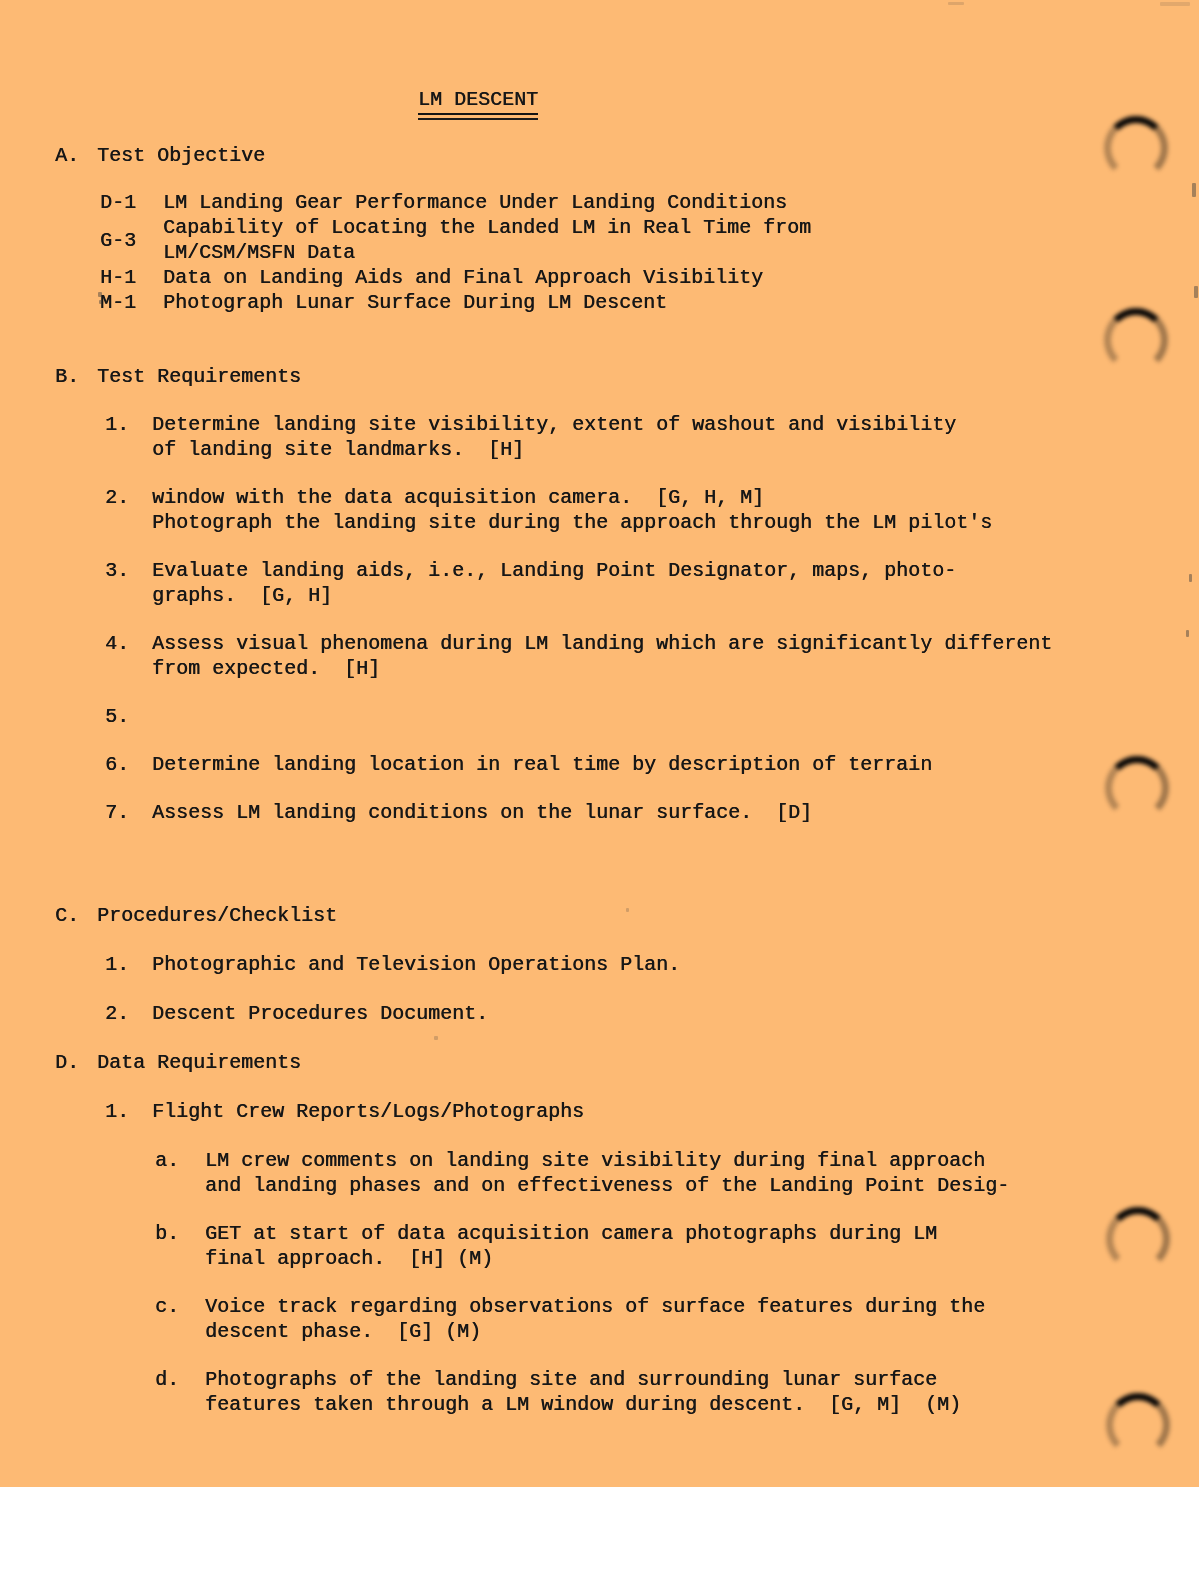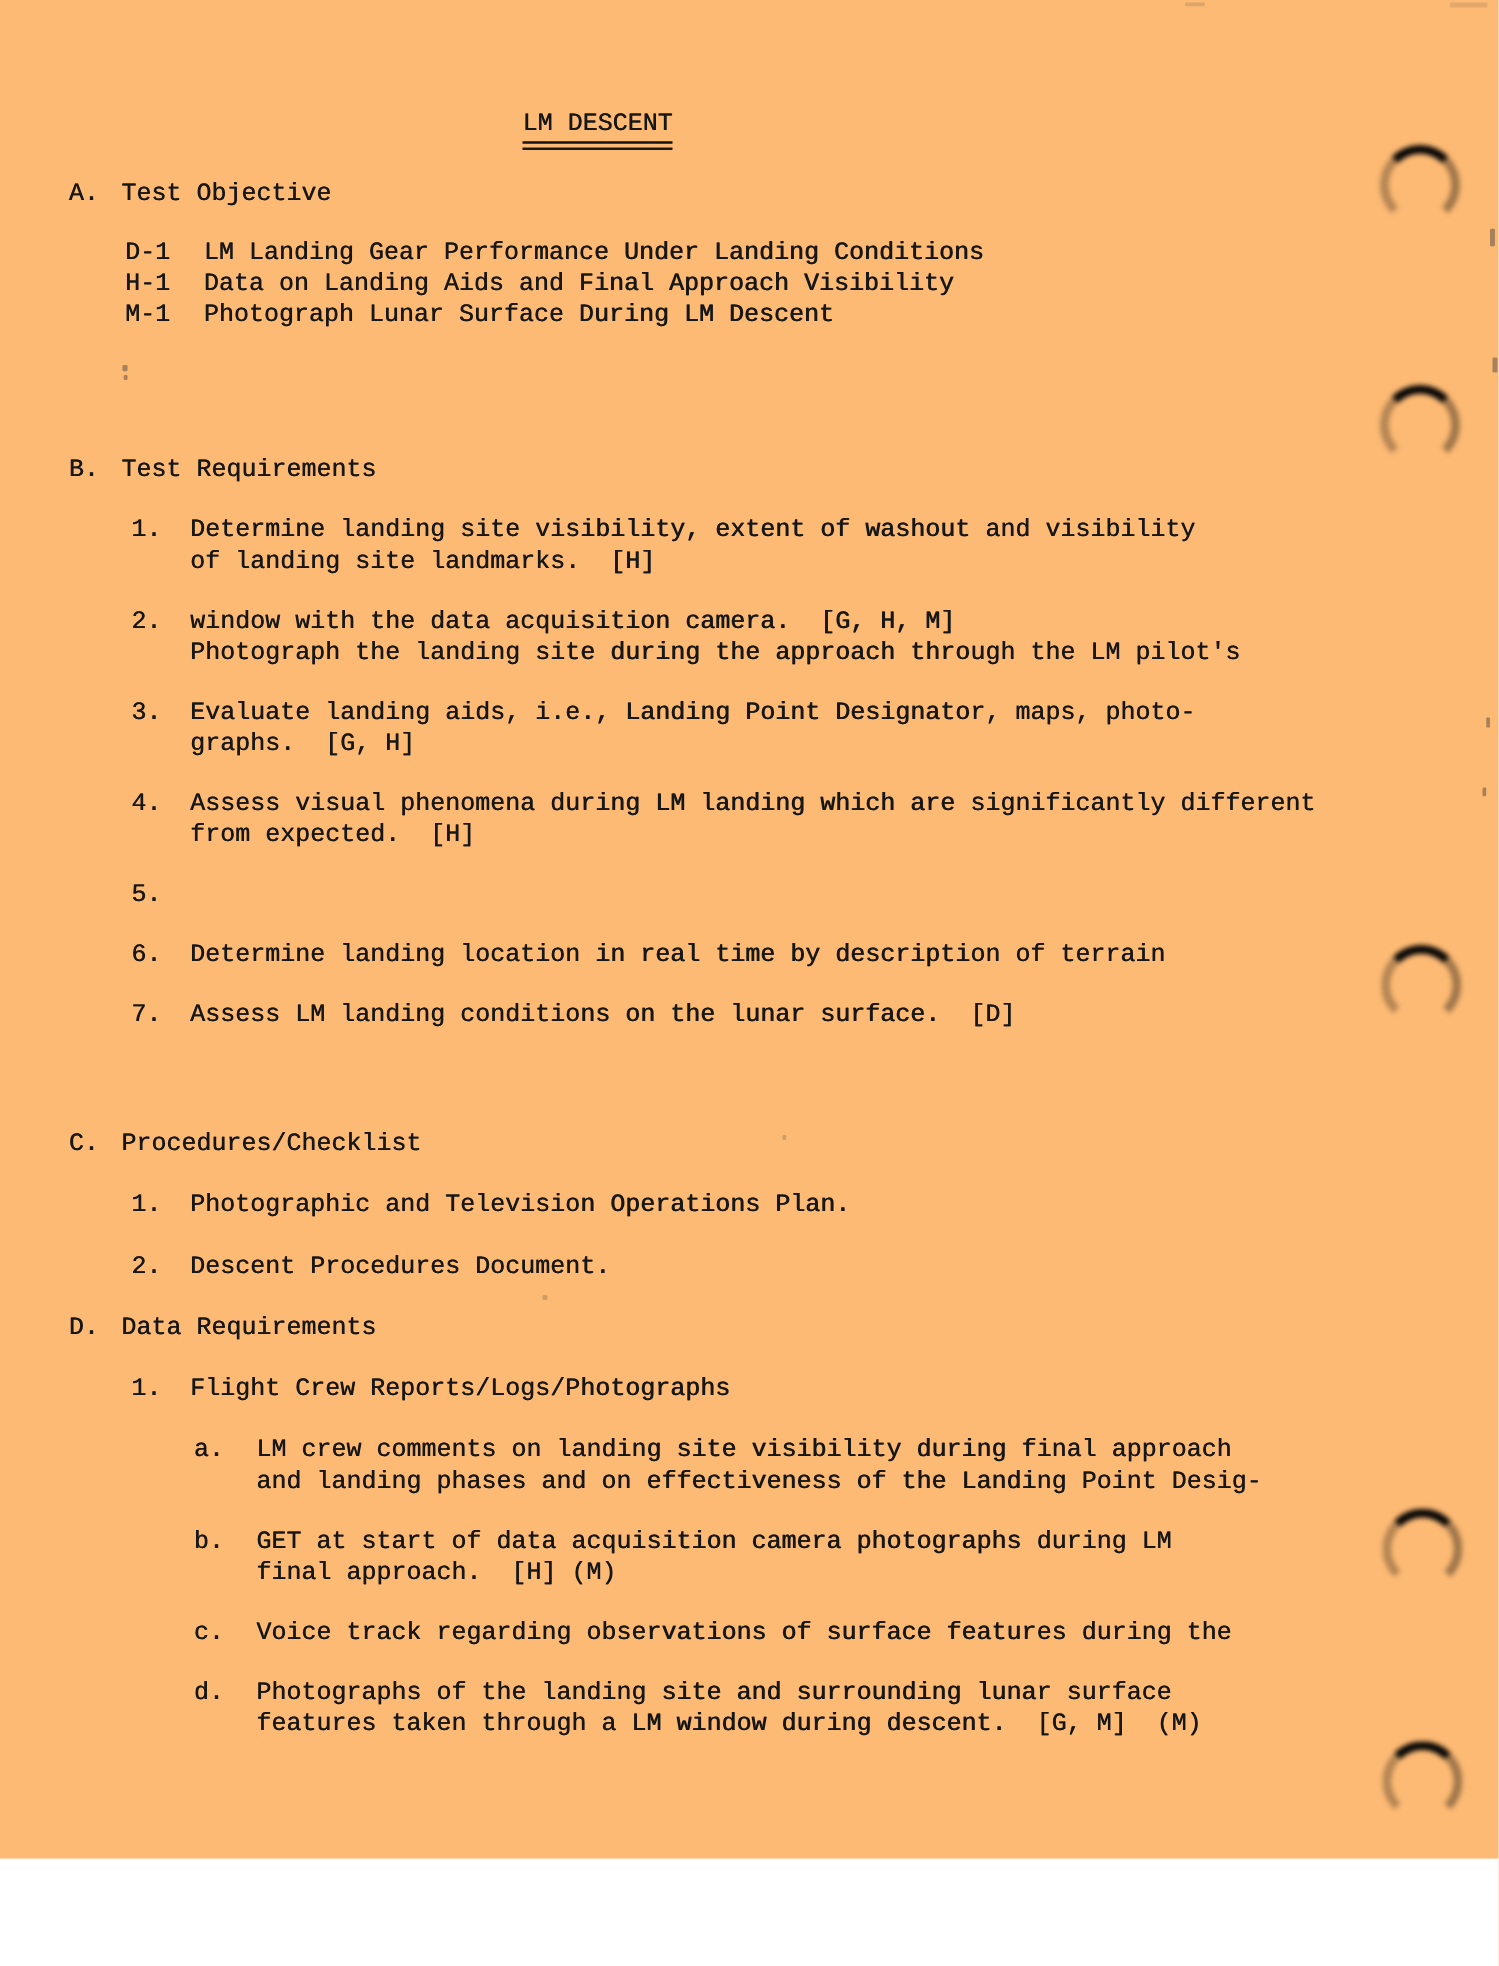--- a/index.html
+++ b/index.html
@@ -74,20 +74,27 @@
       <span class="line">Test Objective</span>
     </div>
     <div class="obj-list">
       <div class="obj-row">
         <span class="obj-code line">D-1</span>
         <div>
             <div class="line">LM Landing Gear Performance Under Landing Conditions</div>
           </div>
       </div>
       <div class="obj-row">
+        <span class="obj-code line">G-3</span>
+        <div>
+          <div class="line">Capability of Locating the Landed LM in Real Time from</div>
+          <div class="line">LM/CSM/MSFN Data</div>
+        </div>
+      </div>
+      <div class="obj-row">
         <span class="obj-code line">H-1</span>
         <div>
             <div class="line">Data on Landing Aids and Final Approach Visibility</div>
           </div>
       </div>
       <div class="obj-row">
         <span class="obj-code line">M-1</span>
         <div>
             <div class="line">Photograph Lunar Surface During LM Descent</div>
           </div>
@@ -188,20 +195,21 @@
       <span class="sub-letter line">b.</span>
       <div>
         <div class="line">GET at start of data acquisition camera photographs during LM</div>
         <div class="line">final approach.  [H] (M)</div>
       </div>
     </div>
     <div class="subitem">
       <span class="sub-letter line">c.</span>
       <div>
         <div class="line">Voice track regarding observations of surface features during the</div>
+        <div class="line">descent phase.  [G] (M)</div>
       </div>
     </div>
     <div class="subitem">
       <span class="sub-letter line">d.</span>
       <div>
         <div class="line">Photographs of the landing site and surrounding lunar surface</div>
         <div class="line">features taken through a LM window during descent.  [G, M]  (M)</div>
       </div>
     </div>
   </div>

